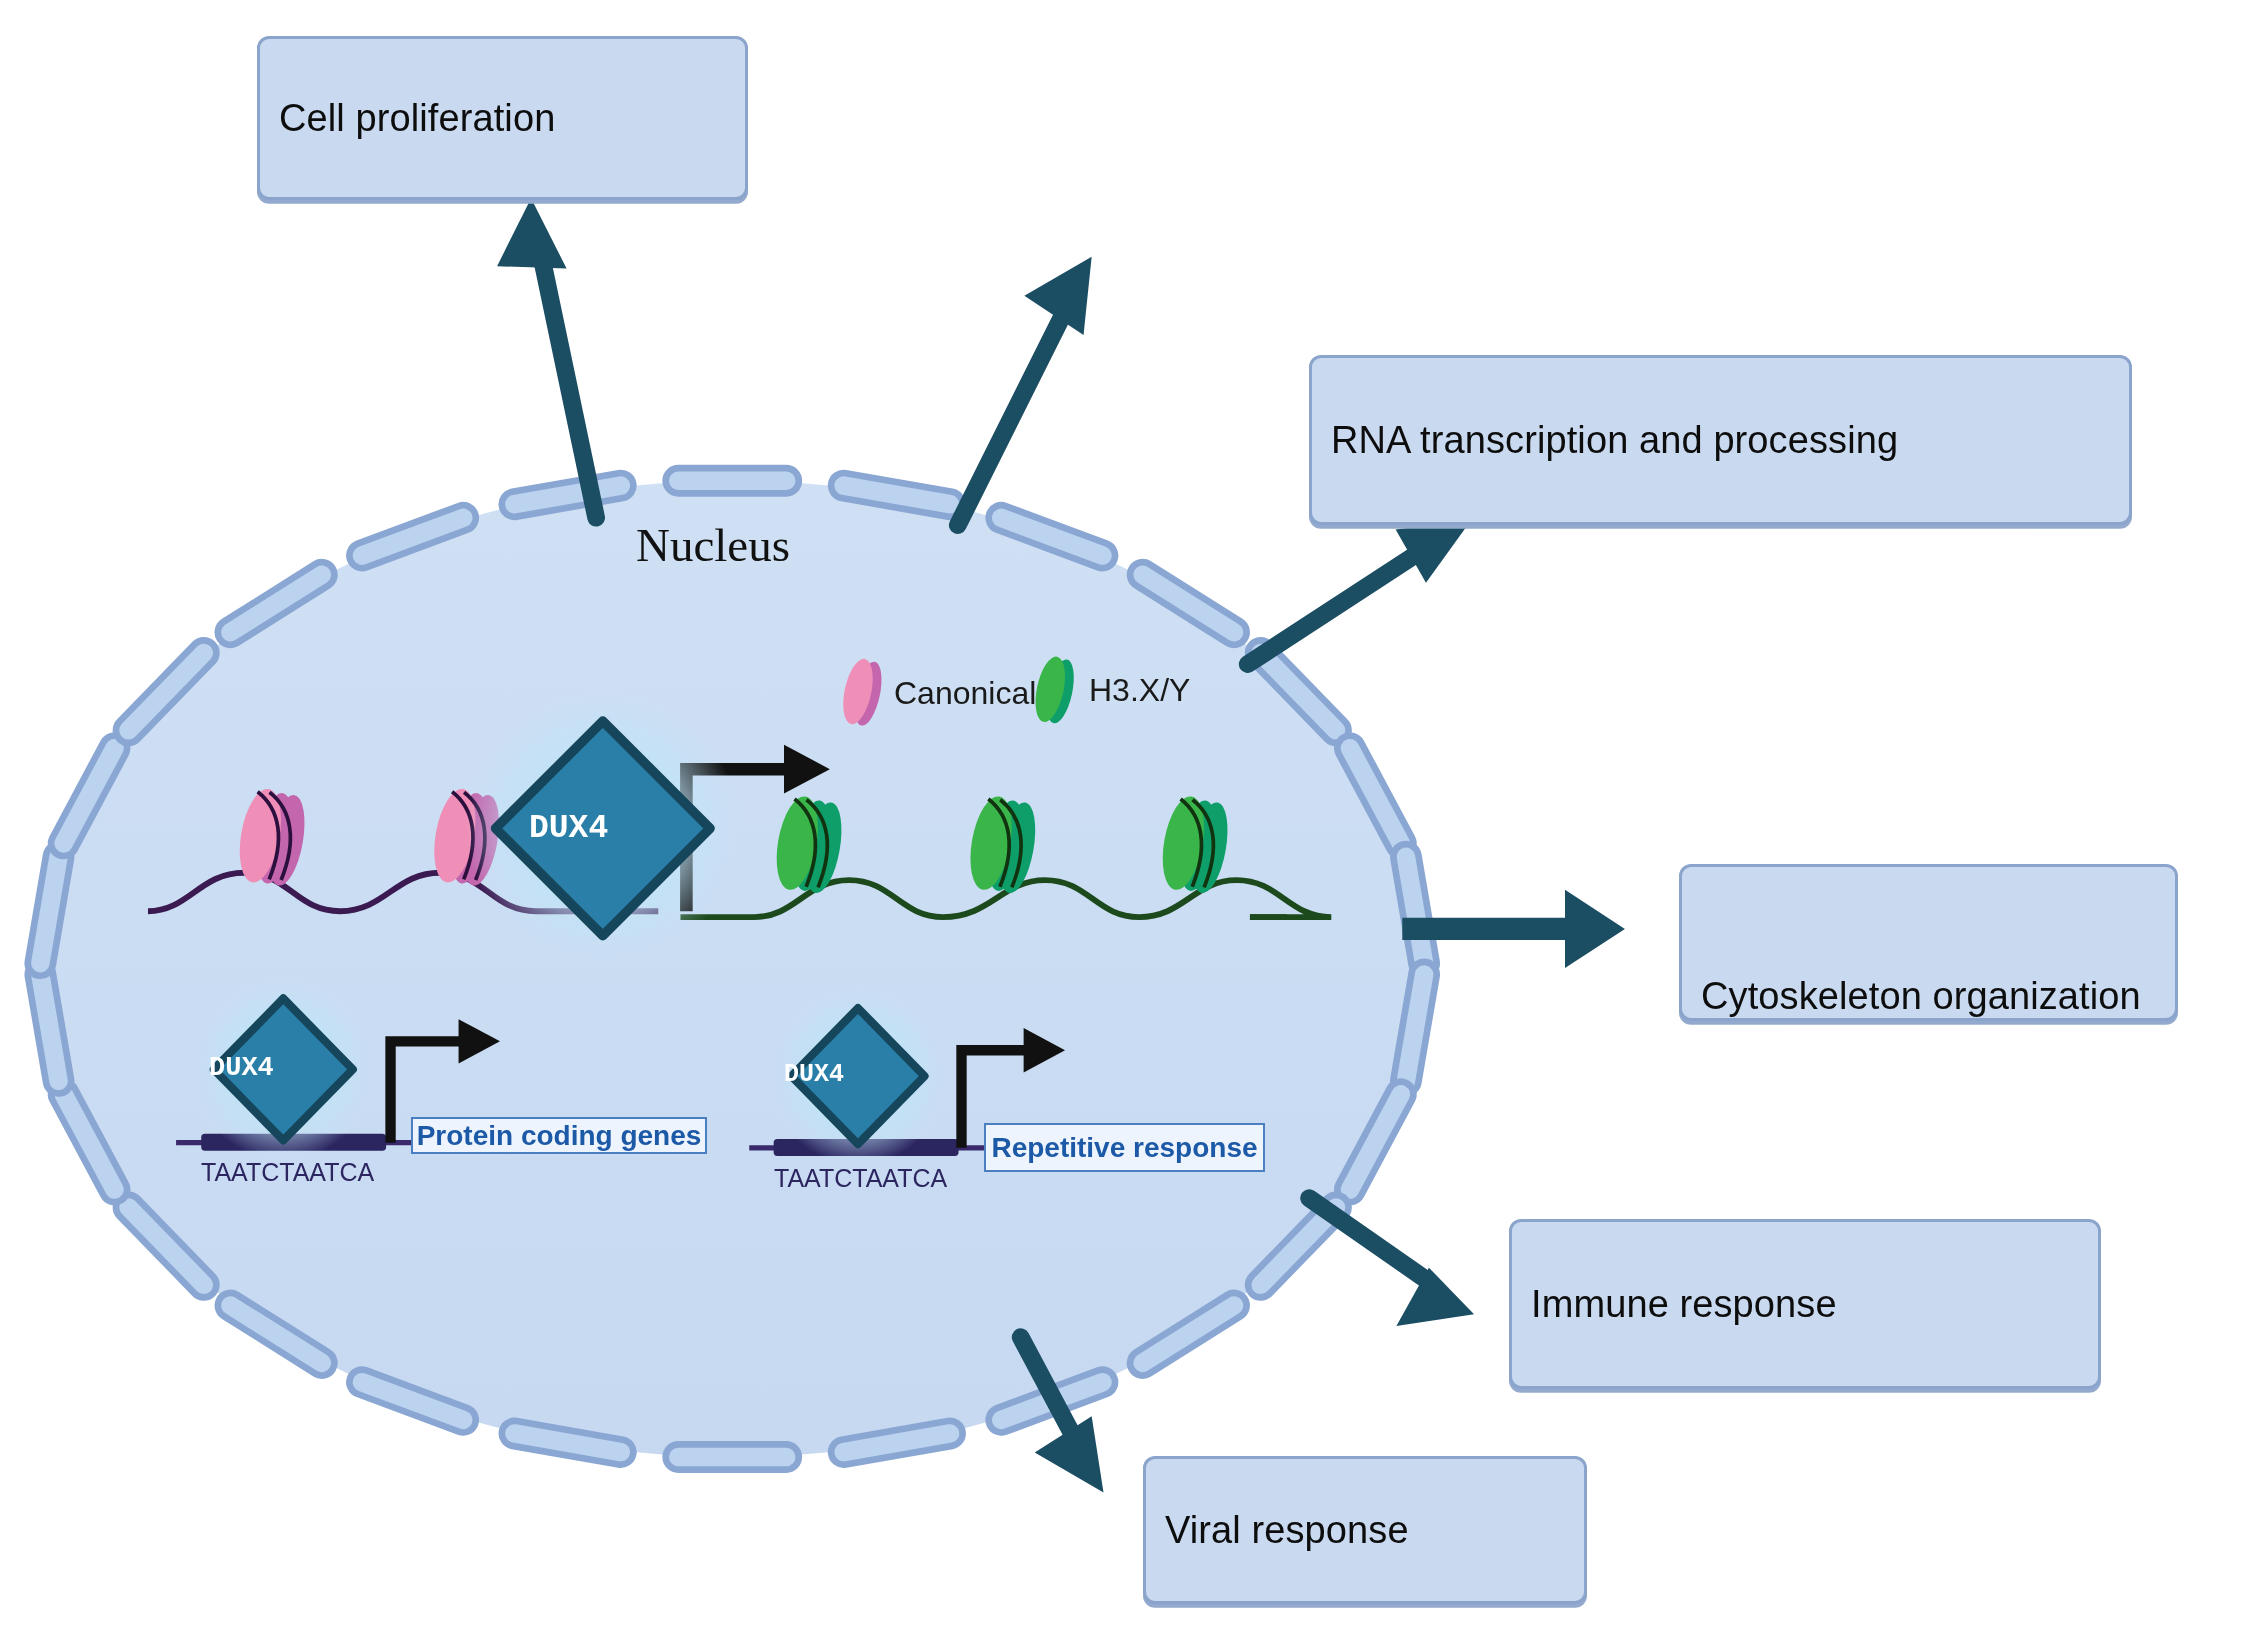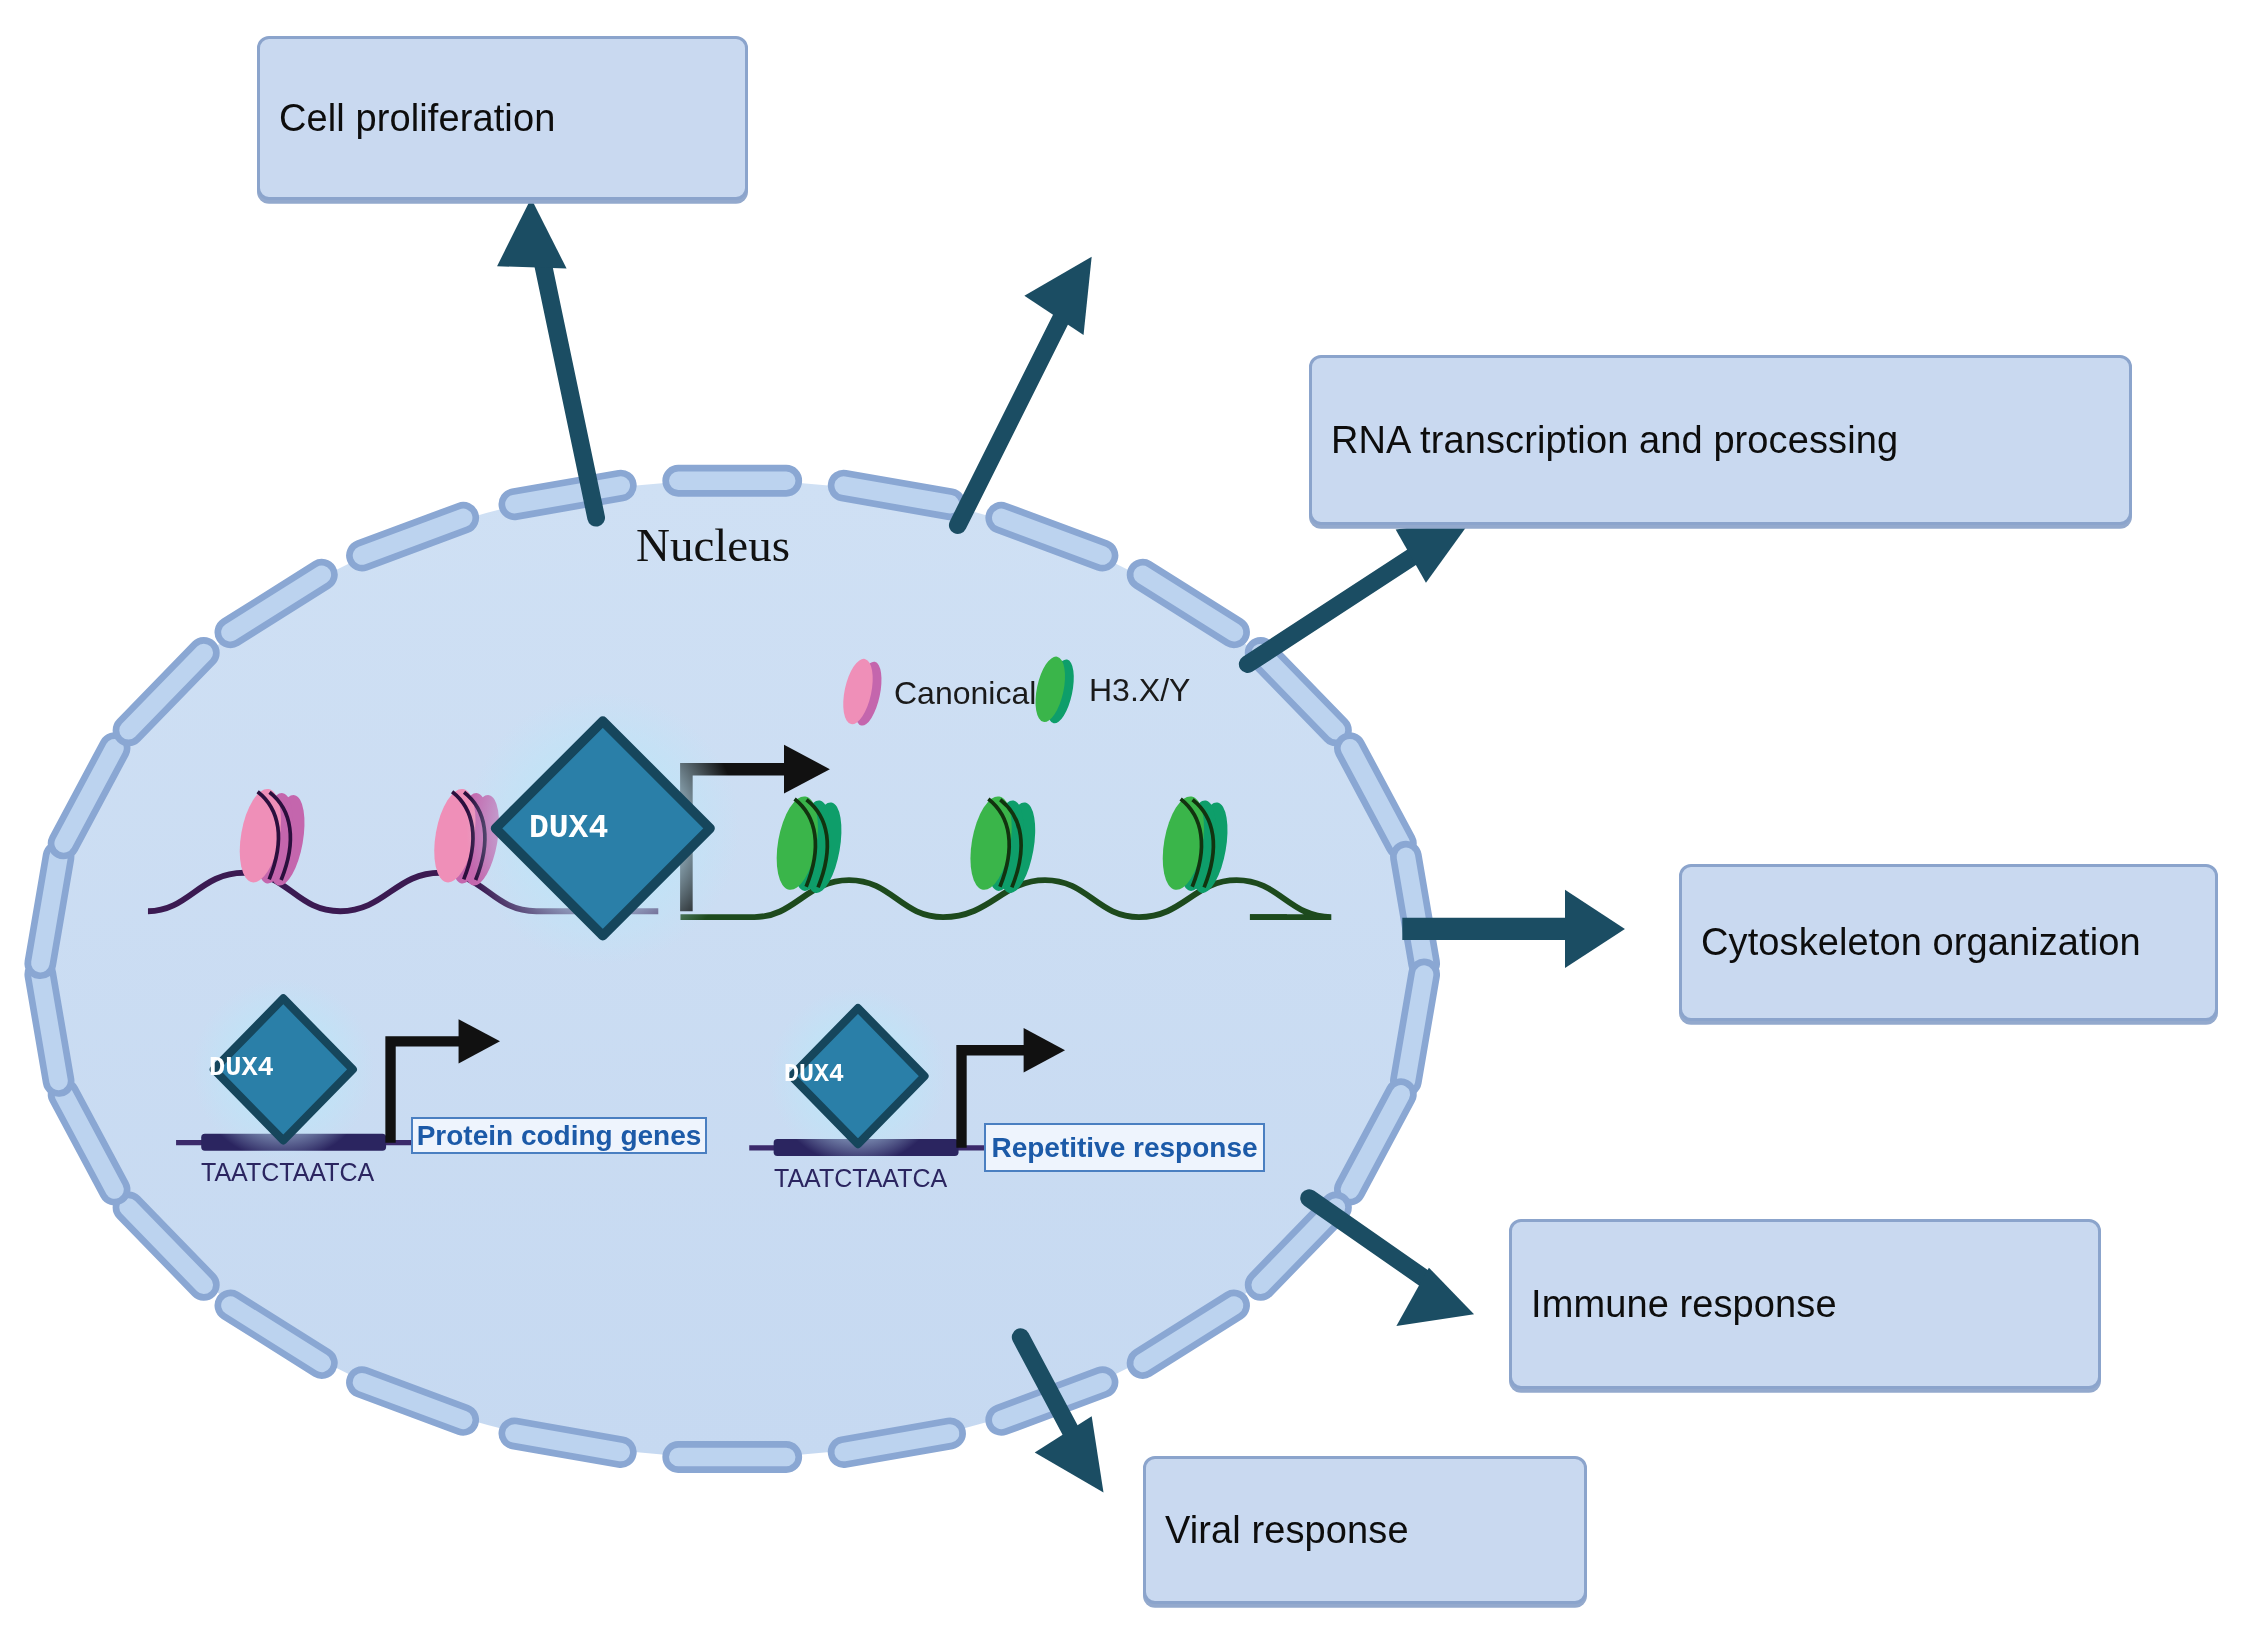--- a/index.html
+++ b/index.html
@@ -258,21 +258,21 @@
 
   <div class="outcome-box" style="left:257px;top:36px;width:491px;height:164px;">
     <span>Cell proliferation</span>
   </div>
 
 
   <div class="outcome-box" style="left:1309px;top:333px;width:823px;height:170px;margin-top:22px;">
     <span>RNA transcription and processing</span>
   </div>
 
-  <div class="outcome-box" style="left:1679px;top:864px;width:539px;height:157px;">
+  <div class="outcome-box" style="left:1679px;top:864px;width:499px;height:157px;align-items:flex-end;">
     <span>Cytoskeleton organization</span>
   </div>
 
   <div class="outcome-box" style="left:1509px;top:1219px;width:592px;height:170px;">
     <span>Immune response</span>
   </div>
 
   <div class="outcome-box" style="left:1143px;top:1456px;width:444px;height:148px;">
     <span>Viral response</span>
   </div>

